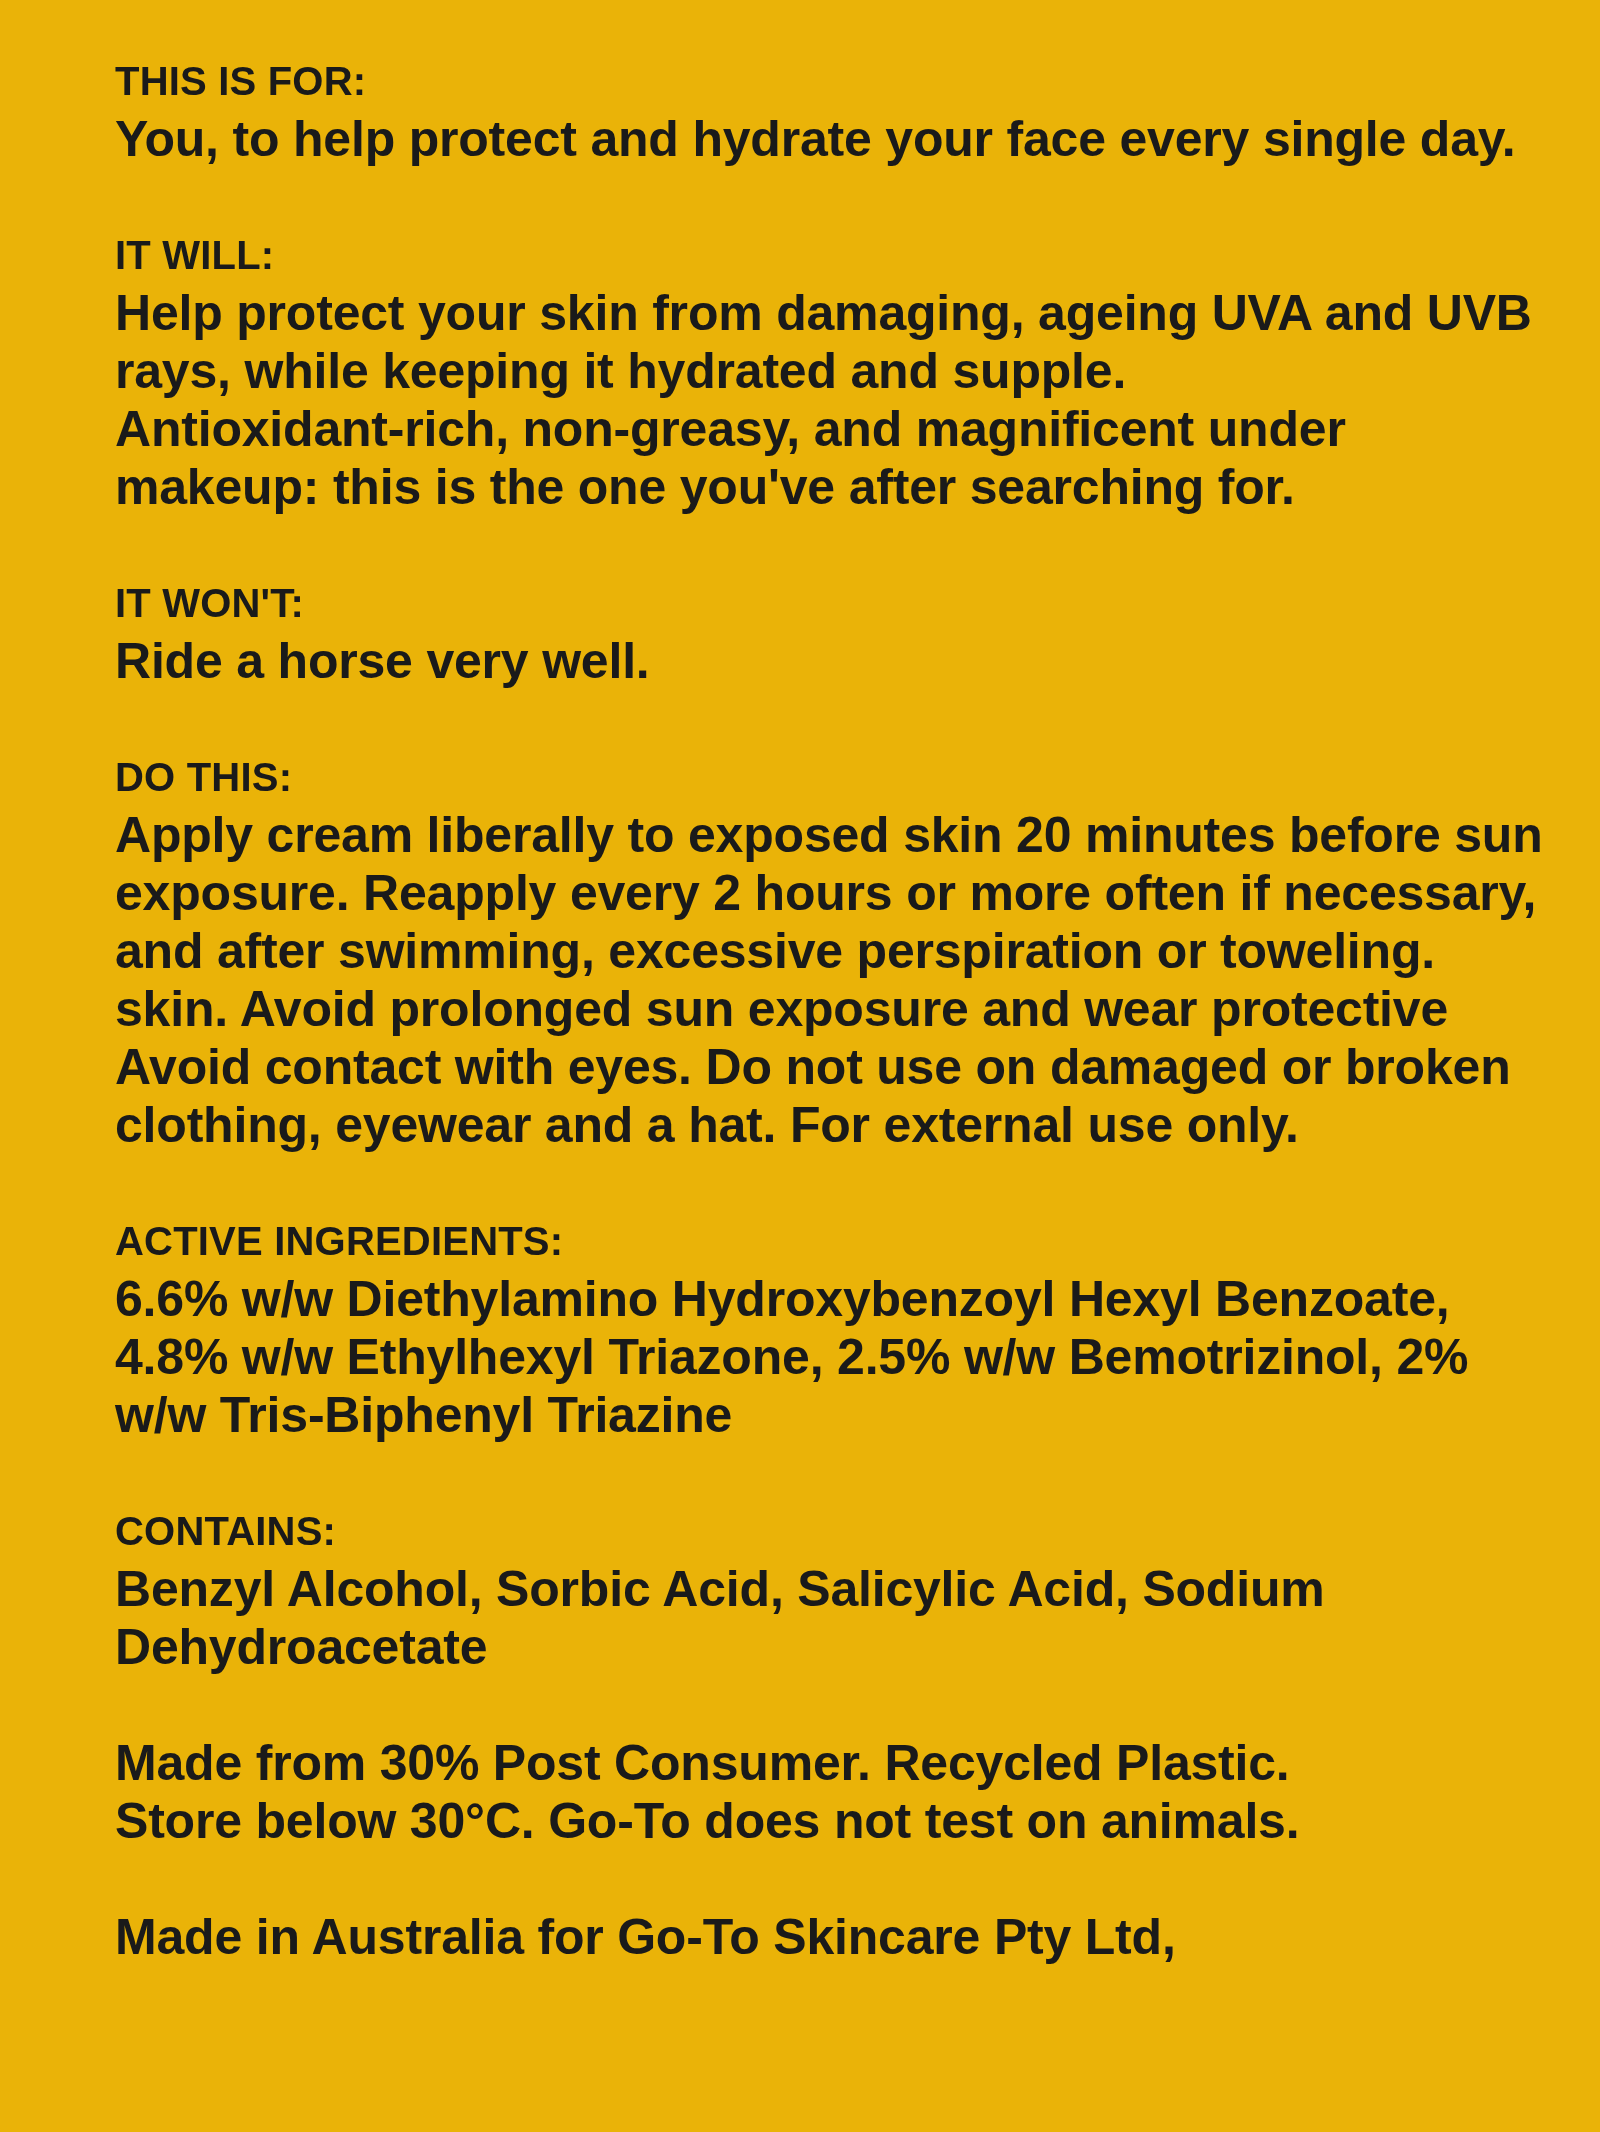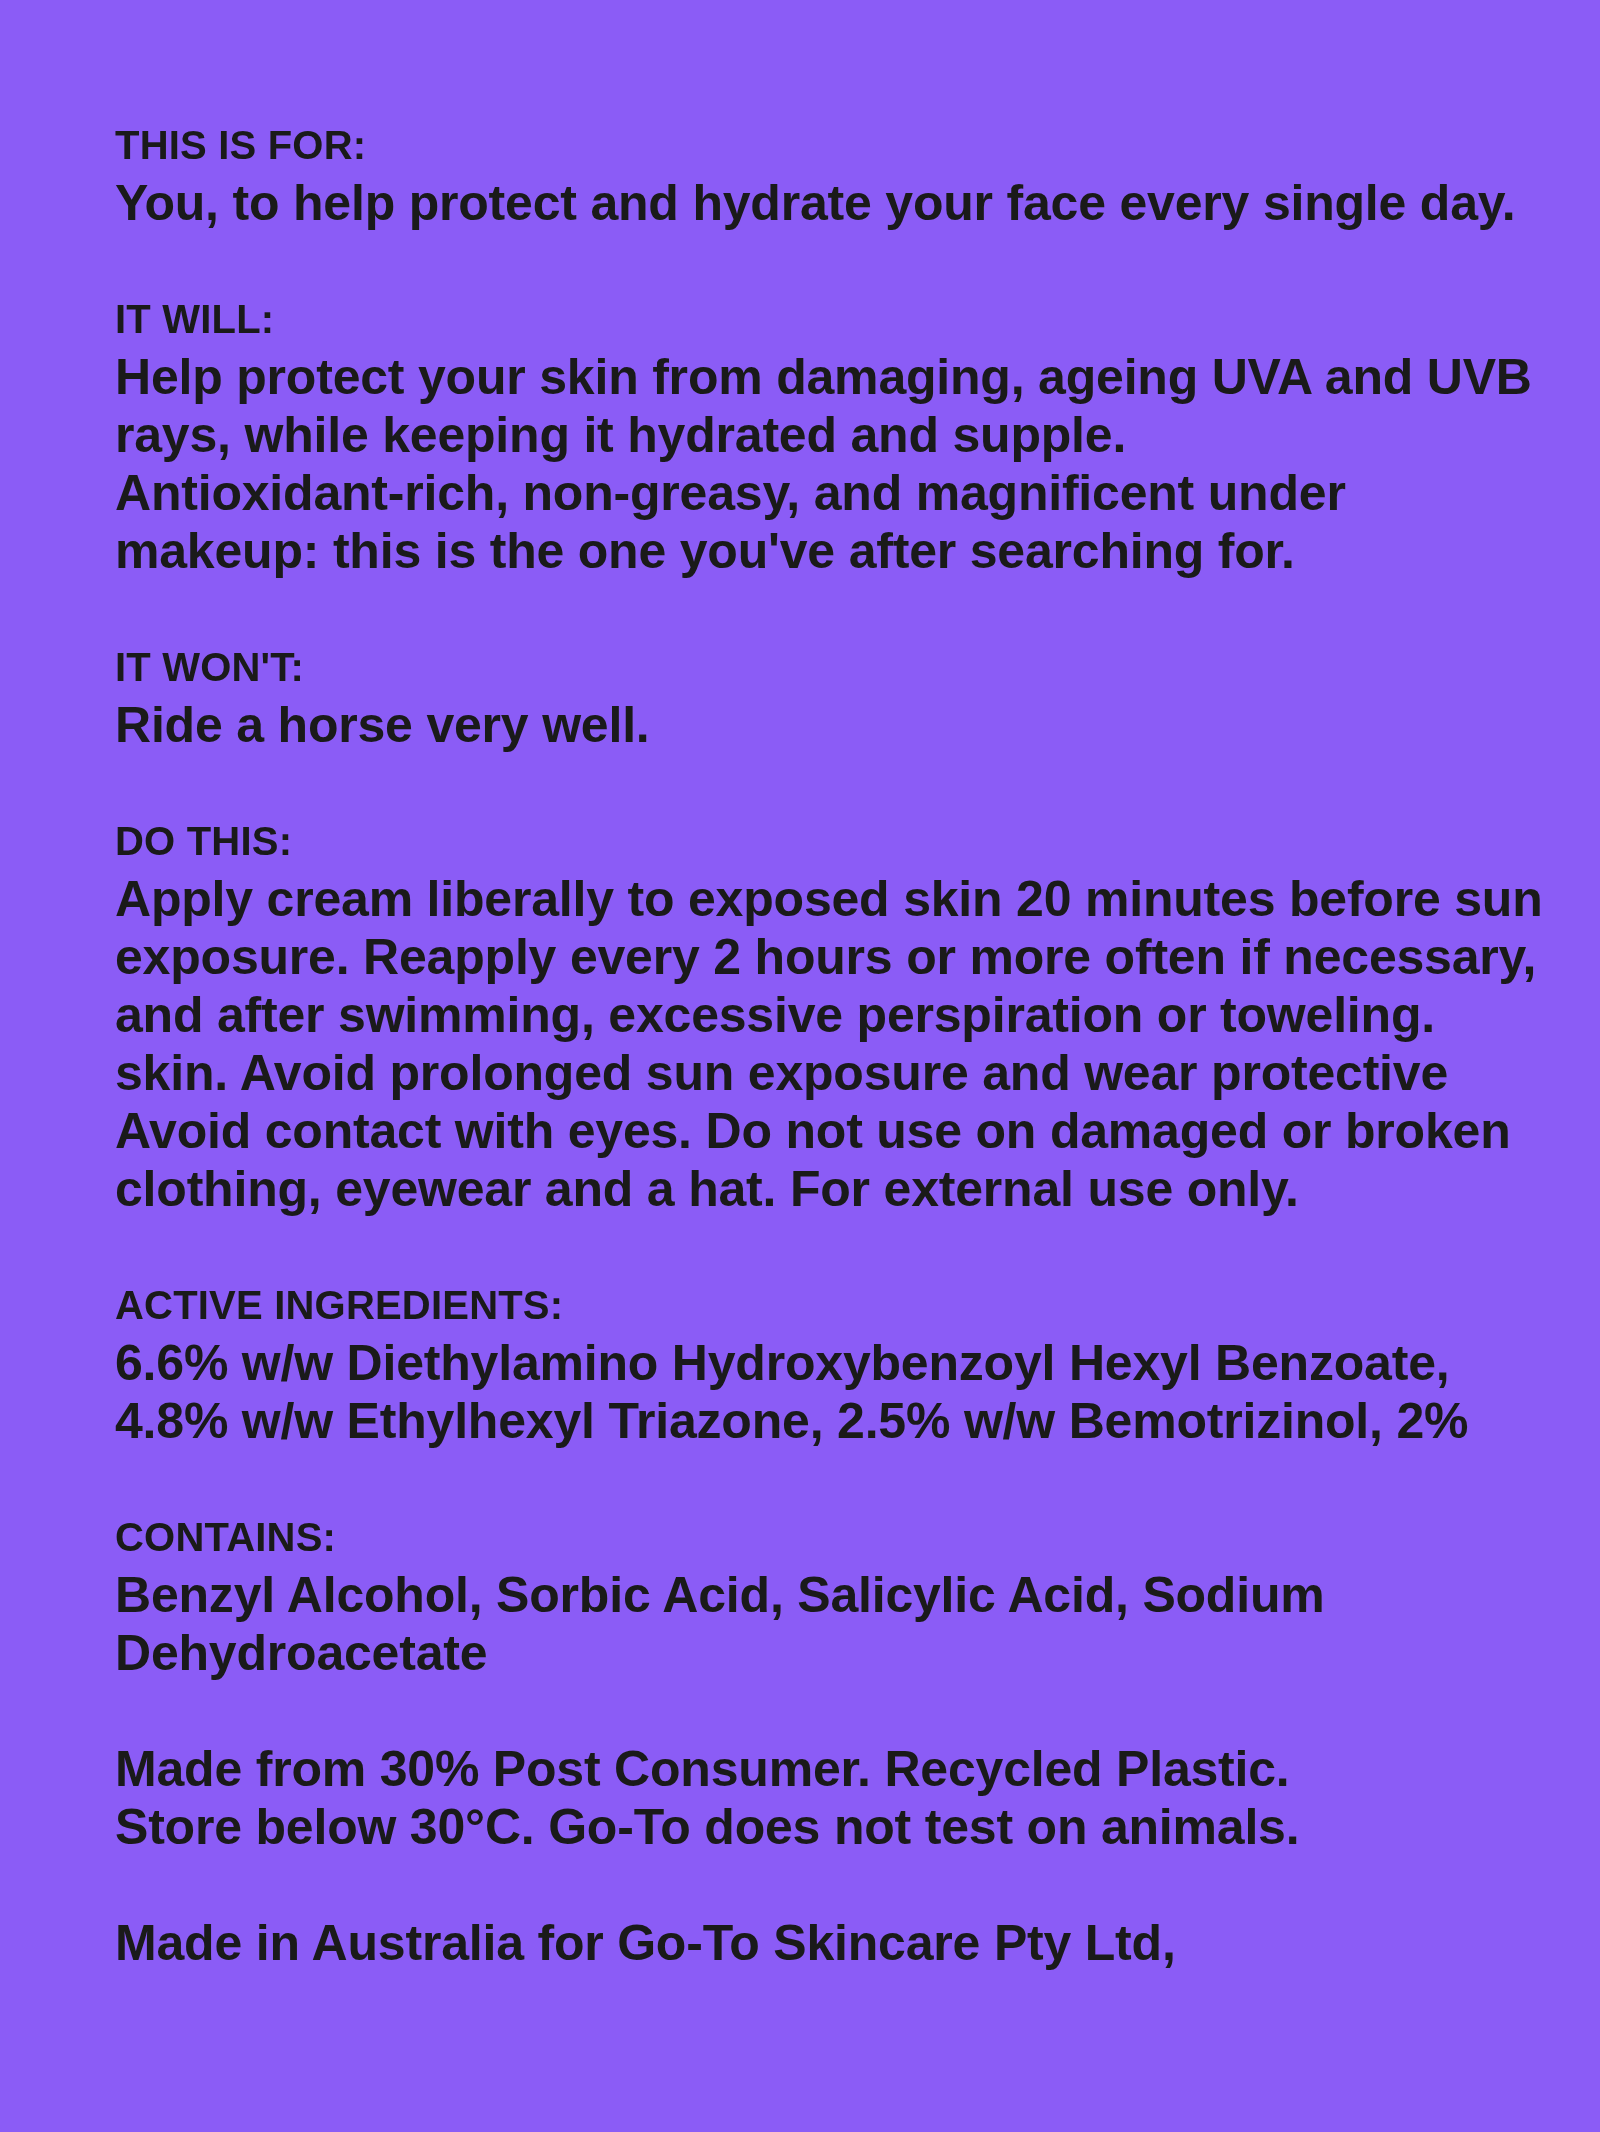--- a/index.html
+++ b/index.html
@@ -4,24 +4,24 @@
 <style>
   html, body {
     margin: 0;
     padding: 0;
     background: #f8c5b8;
   }
   .sheet {
     position: relative;
     width: 1600px;
     height: 2132px;
-    background: #8b5cf6;
+    background: #eab308;
     color: #1a1a1a;
     box-sizing: border-box;
-    padding: 116px 40px 0 115px;
+    padding: 52px 40px 0 115px;
     font-family: "Liberation Sans", sans-serif;
     overflow: hidden;
   }
   .section {
     margin: 0 0 58px 0;
   }
   .heading {
     font-weight: 700;
     font-size: 40px;
     line-height: 58px;
@@ -66,20 +66,21 @@
     <div class="line">and after swimming, excessive perspiration or toweling.</div>
     <div class="line">skin. Avoid prolonged sun exposure and wear protective</div>
     <div class="line">Avoid contact with eyes. Do not use on damaged or broken</div>
     <div class="line">clothing, eyewear and a hat. For external use only.</div>
   </div>
 
   <div class="section">
     <div class="heading">ACTIVE INGREDIENTS:</div>
     <div class="line">6.6% w/w Diethylamino Hydroxybenzoyl Hexyl Benzoate,</div>
     <div class="line">4.8% w/w Ethylhexyl Triazone, 2.5% w/w Bemotrizinol, 2%</div>
+    <div class="line">w/w Tris-Biphenyl Triazine</div>
   </div>
 
   <div class="section">
     <div class="heading">CONTAINS:</div>
     <div class="line">Benzyl Alcohol, Sorbic Acid, Salicylic Acid, Sodium</div>
     <div class="line">Dehydroacetate</div>
   </div>
 
   <div class="section">
     <div class="line">Made from 30% Post Consumer. Recycled Plastic.</div>

